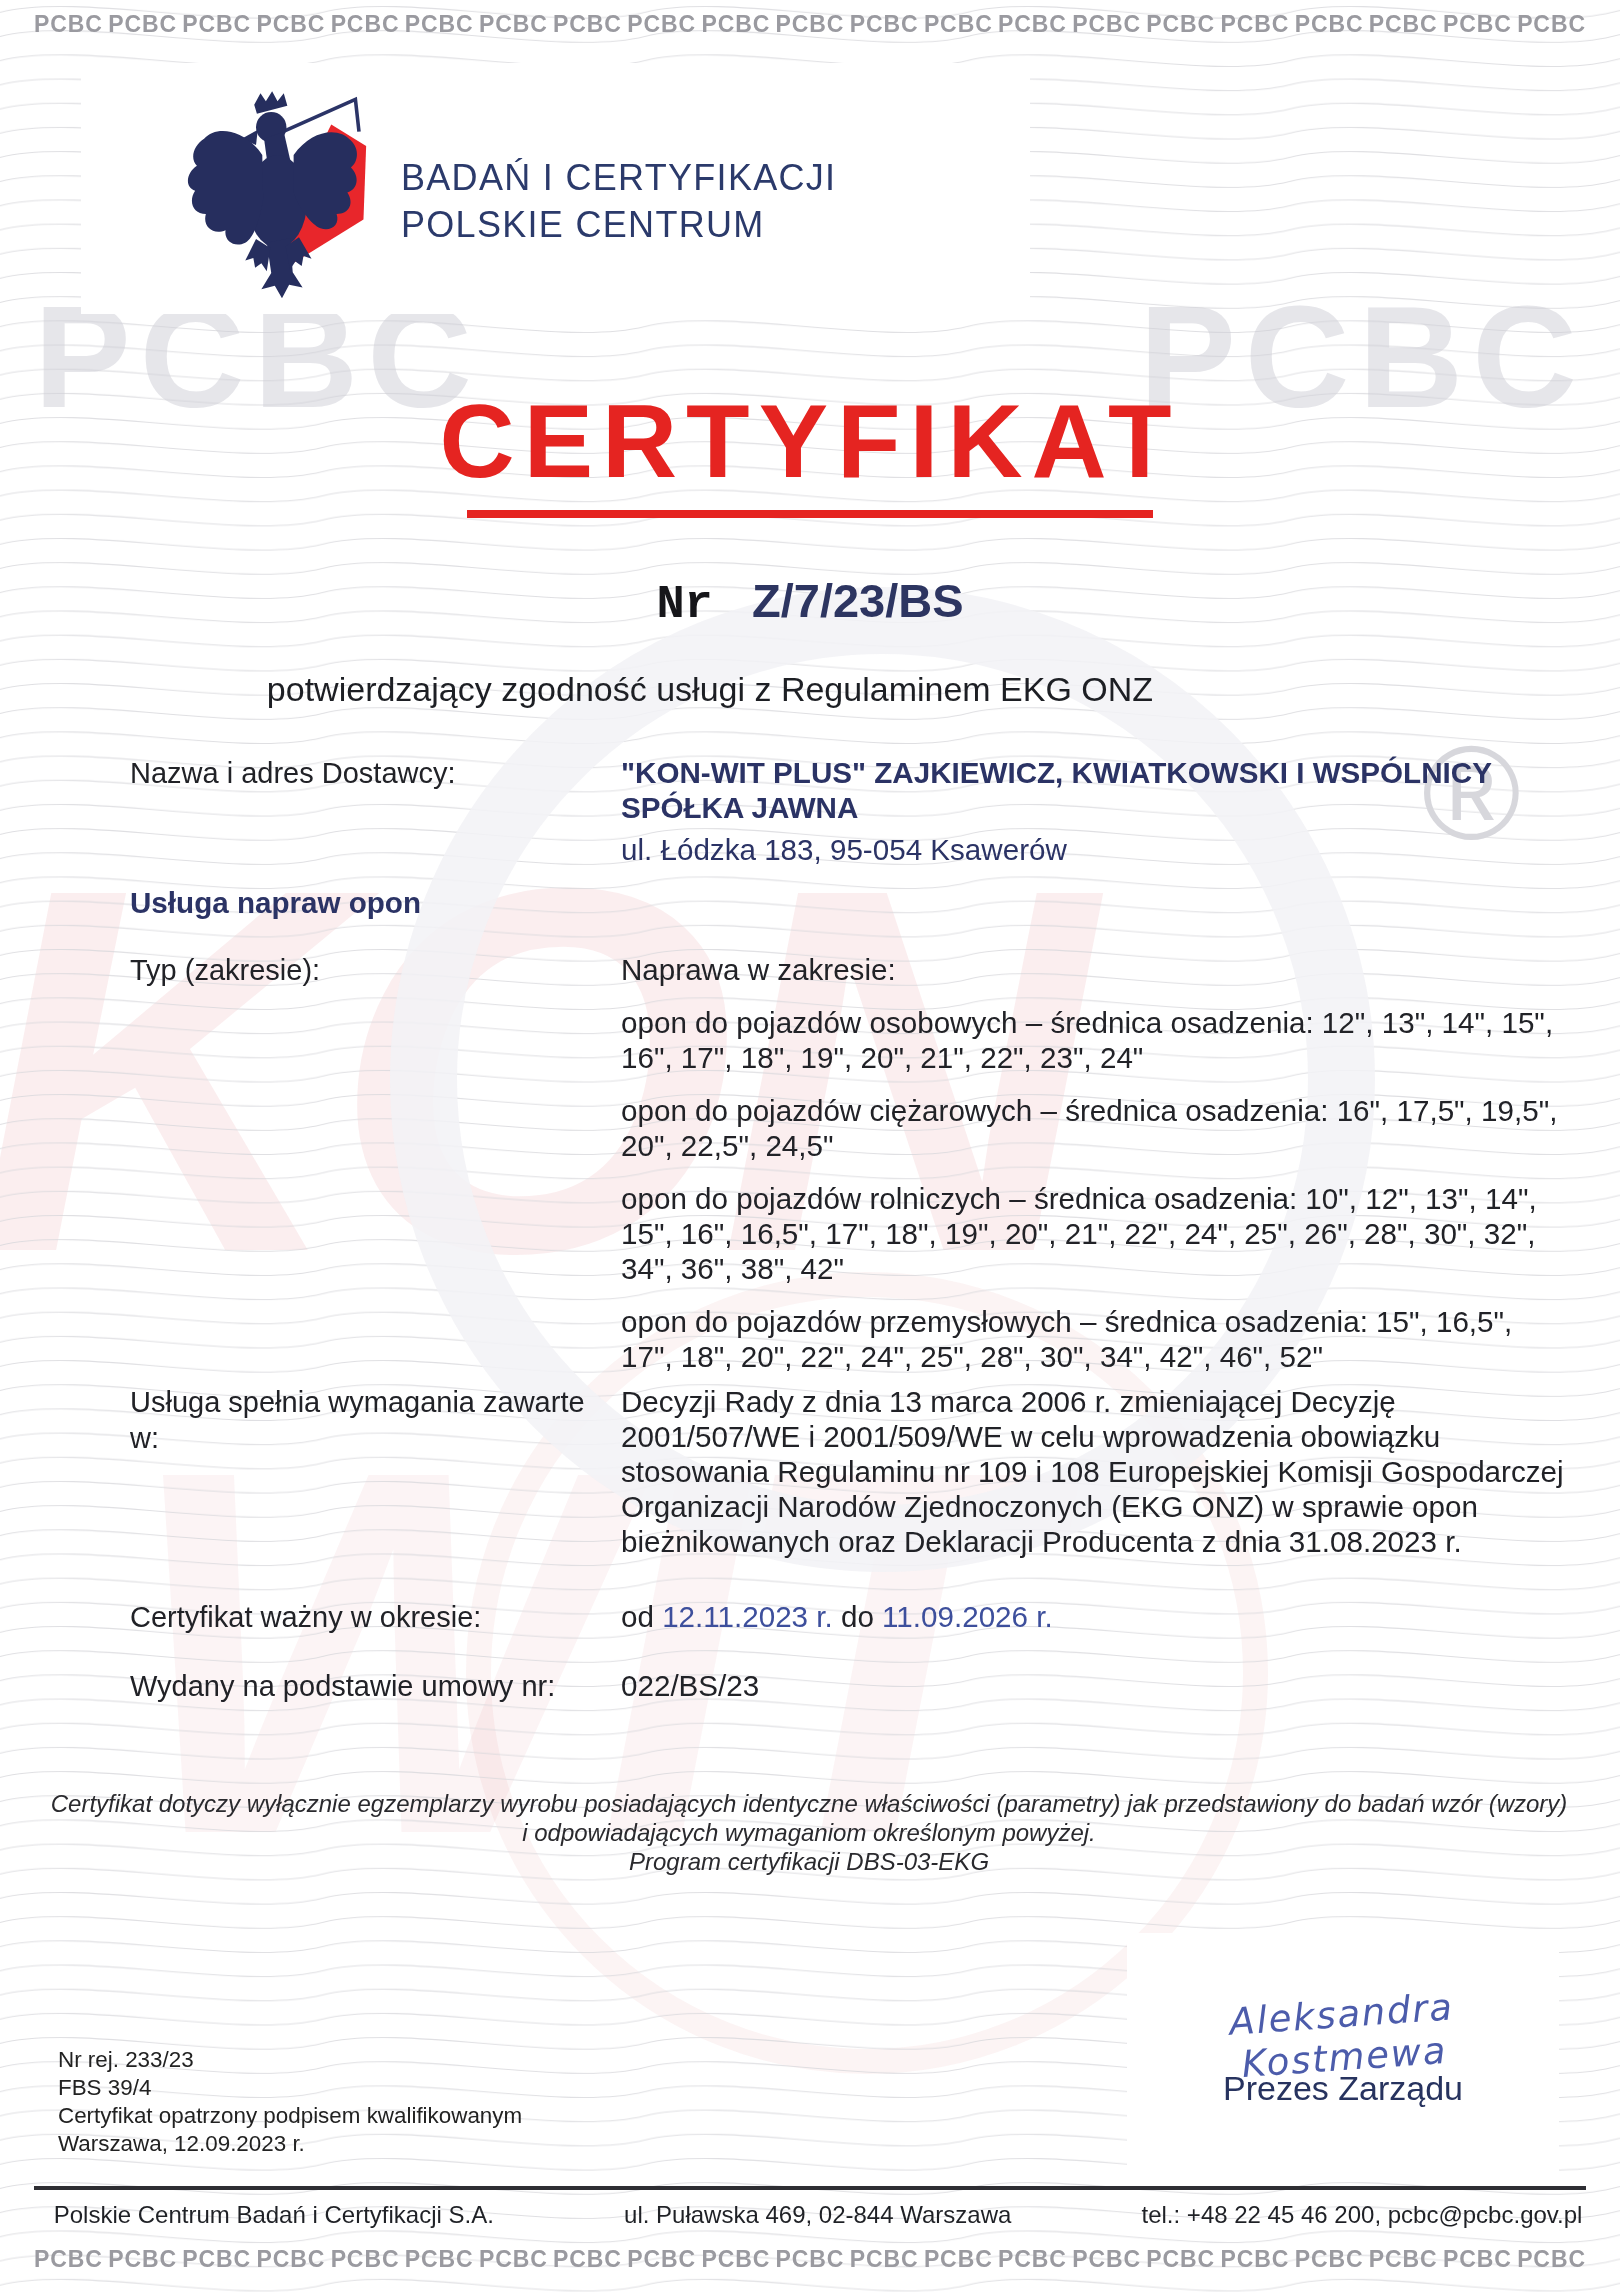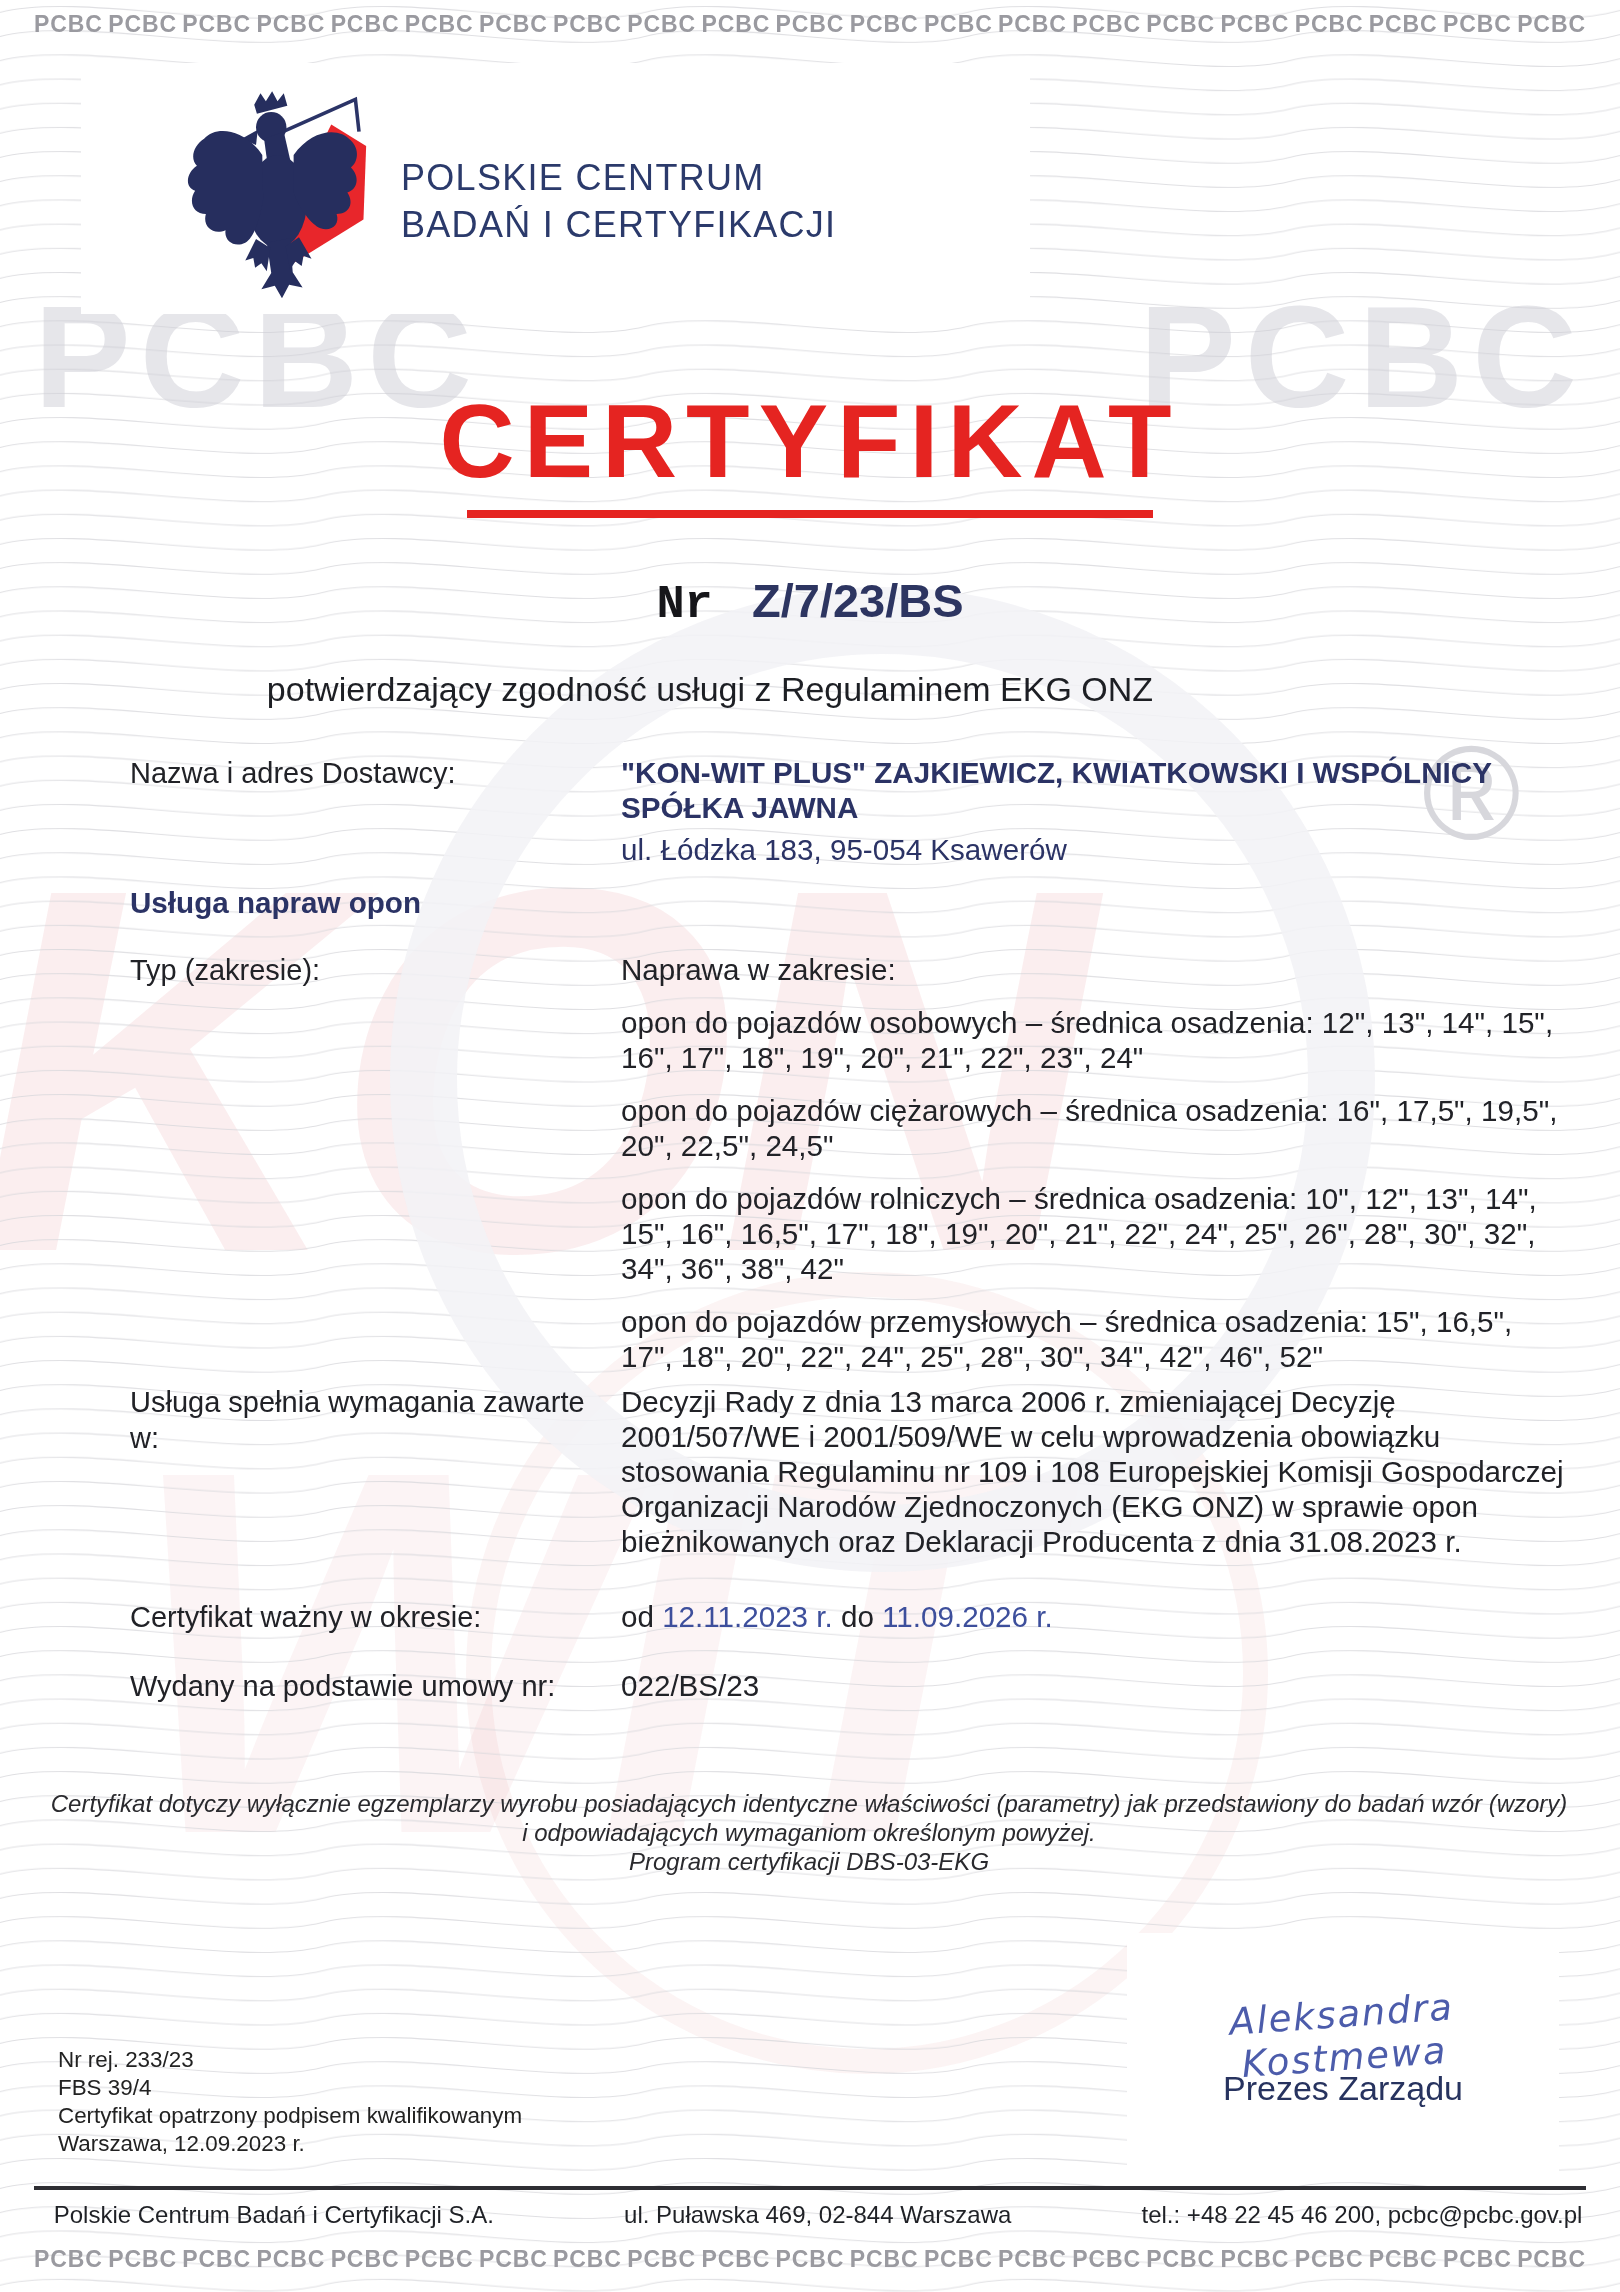--- a/index.html
+++ b/index.html
@@ -171,22 +171,22 @@
       <path d="M95,60 l22,-8 10,44 -26,8 z"></path>
       <ellipse cx="110" cy="130" rx="33" ry="52"></ellipse>
       <path d="M93,78 C74,50 42,44 28,60 C16,68 12,82 20,90 C8,98 6,114 18,118 C10,130 16,144 30,144 C26,158 38,168 52,162 C50,174 62,182 74,176 C84,170 90,150 94,128 Z"></path>
       <path d="M128,78 C148,50 178,46 192,62 C202,72 200,86 192,92 C202,102 200,116 188,120 C196,132 190,144 176,144 C180,156 170,164 158,160 C148,156 134,138 128,120 Z"></path>
       <path d="M98,176 l26,-5 3,38 11,17 -15,-3 -8,15 -8,-14 -15,4 11,-18 z"></path>
       <path d="M86,172 l-12,24 9,-3 2,11 7,-5 6,9 4,-26 z"></path>
       <path d="M134,170 l14,24 -9,-3 -2,11 -7,-5 -6,9 -5,-26 z"></path>
     </g>
   </svg>
   <div class="abs logo-text content">
+    <div>BADAŃ I CERTYFIKACJI</div>
     <div>POLSKIE CENTRUM</div>
-    <div>BADAŃ I CERTYFIKACJI</div>
   </div>
 
   <div class="abs title content">CERTYFIKAT</div>
   <div class="abs title-underline content"></div>
   <div class="abs cert-nr content">
     <span class="nr-prefix">Nr</span>
     <span>&nbsp;</span>
     <span class="nr-value">Z/7/23/BS</span>
   </div>
   <div class="abs subtitle content">potwierdzający zgodność usługi z Regulaminem EKG ONZ</div>

